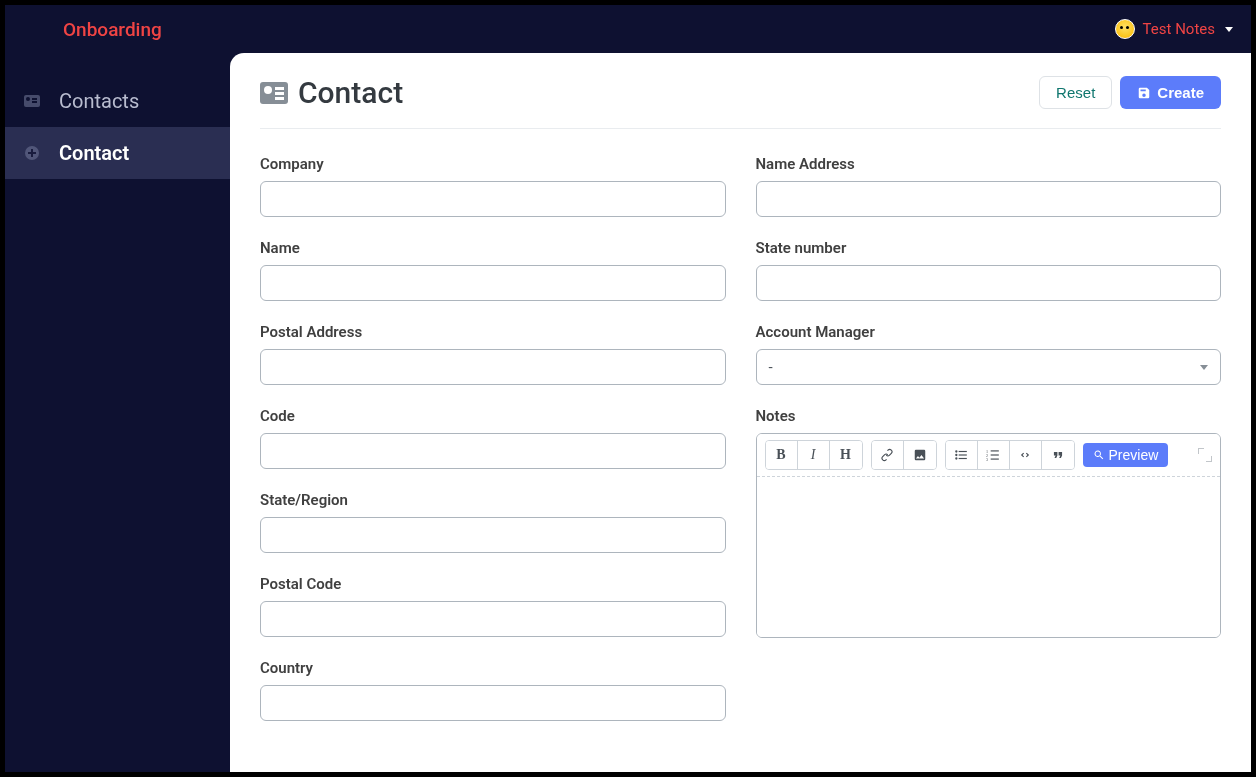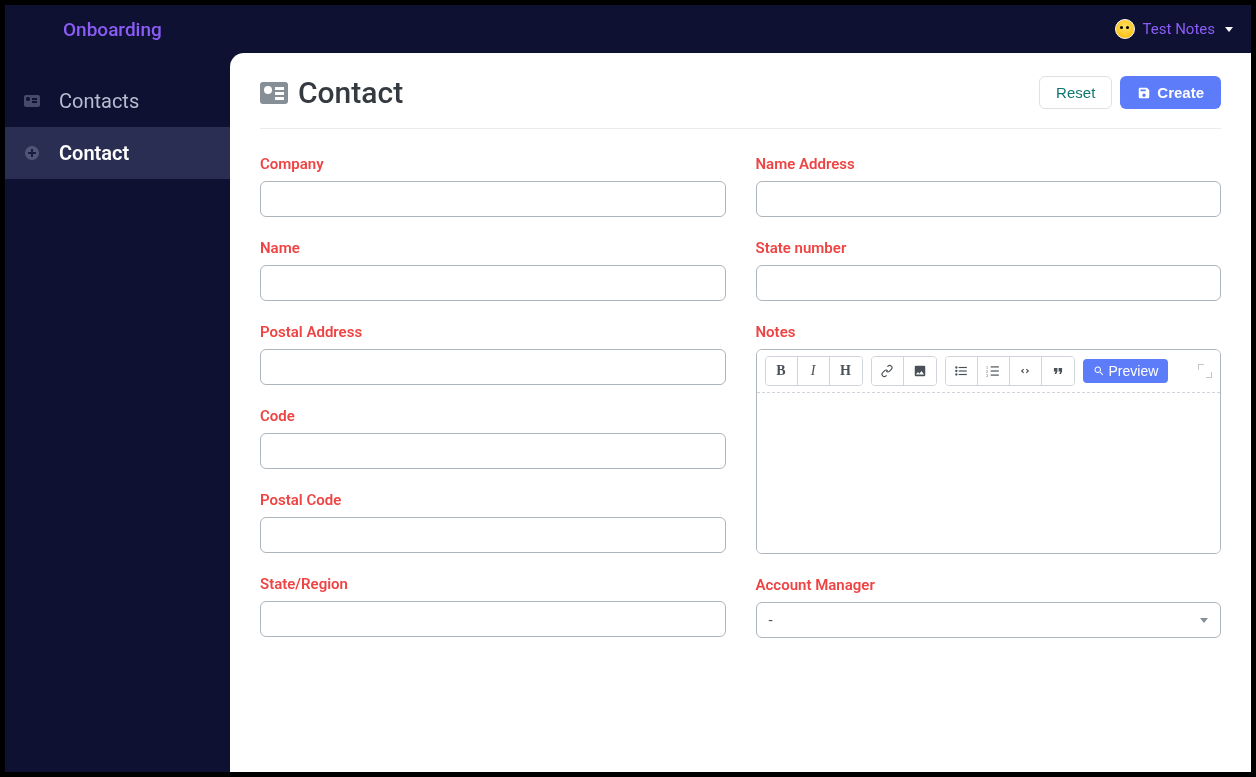--- a/index.html
+++ b/index.html
@@ -17,21 +17,21 @@
   background: #0e1131;
   display: flex;
   flex-direction: column;
 }
 .topbar {
   height: 48px;
   display: flex;
   align-items: center;
   justify-content: space-between;
   padding: 0 18px 0 58px;
-  color: #8b5cf6;
+  color: #ef4444;
 }
 .brand {
   font-size: 19px;
   font-weight: 500;
 }
 .user-menu {
   display: flex;
   align-items: center;
   gap: 8px;
   cursor: pointer;
@@ -152,21 +152,21 @@
 .form-grid {
   display: grid;
   grid-template-columns: 1fr 1fr;
   gap: 0 30px;
 }
 .col { display:flex; flex-direction:column; }
 .field { margin-bottom: 22px; }
 .field-label {
   display:block;
   font-weight:600;
-  color:#ef4444;
+  color:#404040;
   font-size:15px;
   margin-bottom:8px;
 }
 .input, .select {
   width:100%;
   height:36px;
   border:1px solid #adb5bd;
   border-radius:6px;
   padding:0 12px;
   font-size:15px;
@@ -288,37 +288,48 @@
           </div>
           <div class="field">
             <label class="field-label">Postal Address</label>
             <input class="input" value="" style="">
           </div>
           <div class="field">
             <label class="field-label">Code</label>
             <input class="input" value="" style="">
           </div>
           <div class="field">
+            <label class="field-label">State/Region</label>
+            <input class="input" value="" style="">
+          </div>
+          <div class="field">
             <label class="field-label">Postal Code</label>
             <input class="input" value="" style="">
           </div>
           <div class="field">
-            <label class="field-label">State/Region</label>
+            <label class="field-label">Country</label>
             <input class="input" value="" style="">
           </div>
         </div>
 
         <div class="col">
           <div class="field">
             <label class="field-label">Name Address</label>
             <input class="input" value="" style="">
           </div>
           <div class="field">
             <label class="field-label">State number</label>
             <input class="input" value="" style="">
+          </div>
+          <div class="field">
+            <label class="field-label">Account Manager</label>
+            <div class="select">
+              <span>-</span>
+              <span class="sel-caret"></span>
+            </div>
           </div>
           <div class="field">
             <label class="field-label">Notes</label>
             <div class="editor">
               <div class="toolbar">
                 <div class="tool-group">
                   <div class="tool-btn">
                       <b>B</b>
                     </div>
                   <div class="tool-btn">
@@ -377,26 +388,19 @@
                       <path d="M15.5 14h-.79l-.28-.27a6.5 6.5 0 1 0-.7.7l.27.28v.79l5 5L20.49 19l-5-5zm-6 0A4.5 4.5 0 1 1 14 9.5 4.5 4.5 0 0 1 9.5 14z"></path>
                     </svg>
                   <span>Preview</span>
                 </button>
                 <div class="toolbar-spacer"></div>
                 <span class="expand-icon"></span>
               </div>
               <div class="editor-body"></div>
             </div>
           </div>
-          <div class="field">
-            <label class="field-label">Account Manager</label>
-            <div class="select">
-              <span>-</span>
-              <span class="sel-caret"></span>
-            </div>
-          </div>
         </div>
 
       </div>
     </div>
 
   </div>
 </div>
 
 </body></html>

